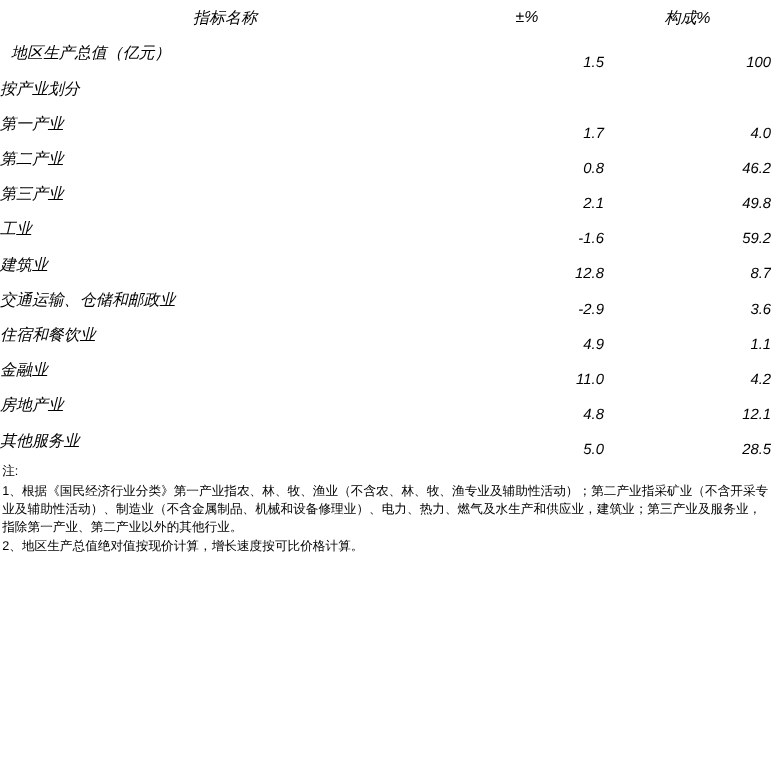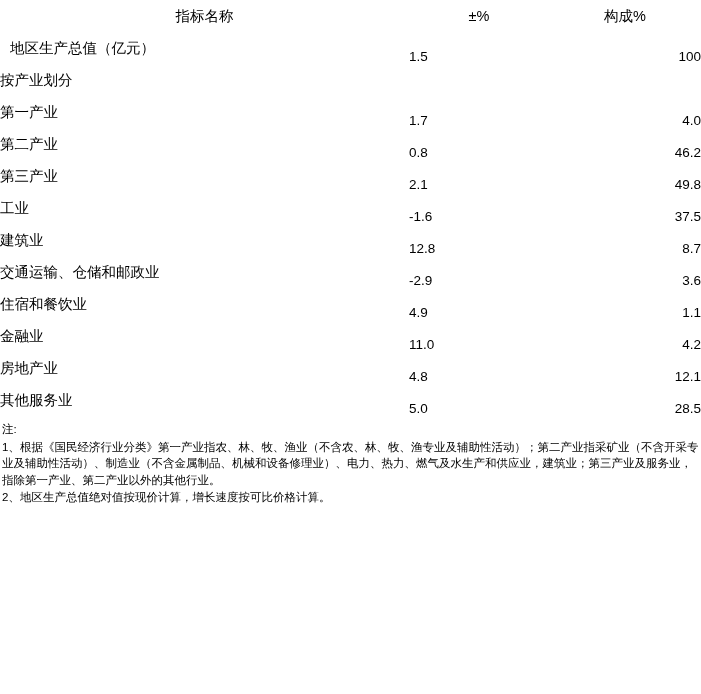--- a/index.html
+++ b/index.html
@@ -26,20 +26,21 @@
     font-weight: normal;
     letter-spacing: 1px;
     padding-top: 16px;
     padding-bottom: 14px;
     font-family: "Liberation Serif", serif;
   }
   table.gdp {
     width: 701px;
     border-collapse: collapse;
     table-layout: fixed;
+    font-style: italic;
   }
   table.gdp th, table.gdp td {
     border: none;
     padding: 0;
   }
   .hdr-row th {
     border-top: 1.5px solid #000;
     border-bottom: 1.5px solid #000;
     height: 32px;
     font-weight: normal;
@@ -62,20 +63,21 @@
   }
   td.name {
     padding-left: 6px;
     text-align: left;
     vertical-align: middle;
   }
   td.name.indent {
     padding-left: 10px;
   }
   td.num {
+    text-align: right;
     padding-right: 24px;
     font-size: 13.5px;
     vertical-align: bottom;
     padding-bottom: 5px;
   }
   td.comp {
     text-align: right;
     padding-right: 18px;
     font-size: 13.5px;
     vertical-align: bottom;
@@ -134,21 +136,21 @@
         <td class="comp">46.2</td>
       </tr>
       <tr class="data-row">
         <td class="name vline-a">第三产业</td>
         <td class="num vline-b">2.1</td>
         <td class="comp">49.8</td>
       </tr>
       <tr class="data-row">
         <td class="name vline-a">工业</td>
         <td class="num vline-b">-1.6</td>
-        <td class="comp">37.5</td>
+        <td class="comp">59.2</td>
       </tr>
       <tr class="data-row">
         <td class="name vline-a">建筑业</td>
         <td class="num vline-b">12.8</td>
         <td class="comp">8.7</td>
       </tr>
       <tr class="data-row">
         <td class="name vline-a">交通运输、仓储和邮政业</td>
         <td class="num vline-b">-2.9</td>
         <td class="comp">3.6</td>

